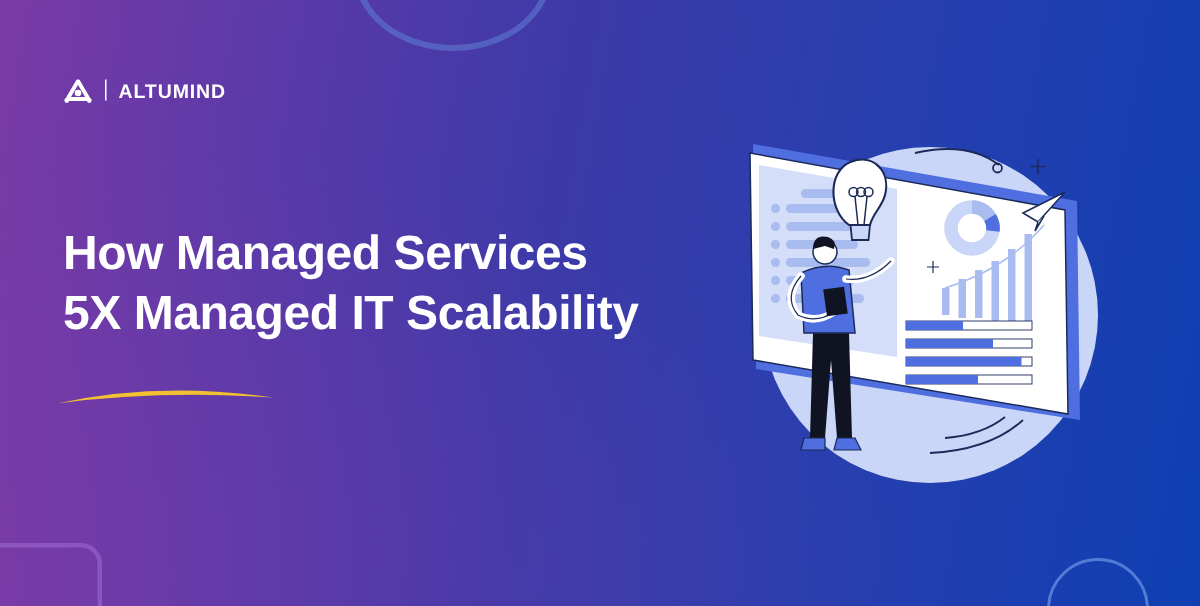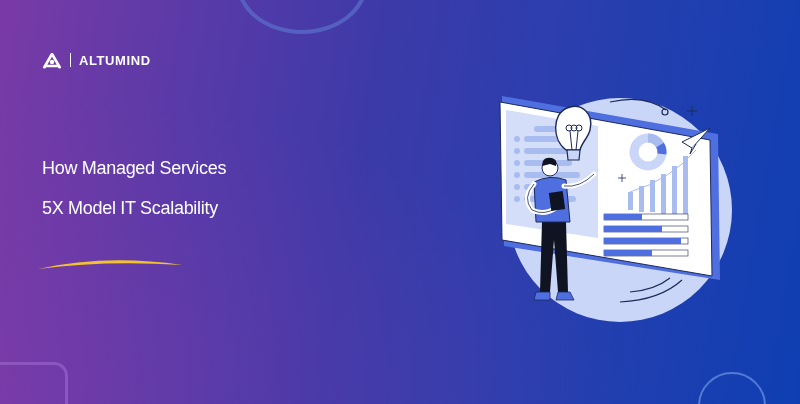--- a/index.html
+++ b/index.html
@@ -28,21 +28,21 @@
   }
   .logo {
     position: absolute; left: 42px; top: 53px; display: flex; align-items: flex-start; gap: 6px;
     color: #ffffff;
   }
   .logo-mark { width: 20px; height: 16px; position: relative; }
   .logo-sep { width: 1px; height: 14px; background: #ffffff; margin: 0 2px; }
   .logo-text { font-size: 13px; font-weight: bold; letter-spacing: 0.6px; }
   .headline {
     position: absolute; left: 42px; top: 148px; color: #ffffff;
-    font-size: 18px; font-weight: normal; line-height: 40px; letter-spacing: -0.3px;
+    font-size: 32px; font-weight: bold; line-height: 40px; letter-spacing: -0.3px;
   }
   .headline .line { display: block; white-space: nowrap; }
   .swoosh { position: absolute; left: 36px; top: 256px; }
   .illustration { position: absolute; left: 470px; top: 70px; width: 270px; height: 260px; }
 </style>
 </head>
 <body>
 
 <div class="bg-fade"></div>
 <div class="top-arc"></div>
@@ -57,21 +57,21 @@
       <circle cx="2.5" cy="14" r="1.6" fill="#fff"></circle>
       <circle cx="17.5" cy="14" r="1.6" fill="#fff"></circle>
     </svg>
   </span>
   <span class="logo-sep"></span>
   <span class="logo-text">ALTUMIND</span>
 </div>
 
 <h1 class="headline">
   <span class="line">How Managed Services</span>
-  <span class="line">5X Model IT Scalability</span>
+  <span class="line">5X Managed IT Scalability</span>
 </h1>
 
 <svg class="swoosh" width="150" height="16" viewBox="0 0 150 16">
   <path d="M2 13 Q70 -2 146 9 Q70 4 2 13 Z" fill="#f2c230"></path>
 </svg>
 
 <svg class="illustration" viewBox="0 0 270 260">
 
   <circle cx="150" cy="140" r="112" fill="#c9d6f7"></circle>
 

